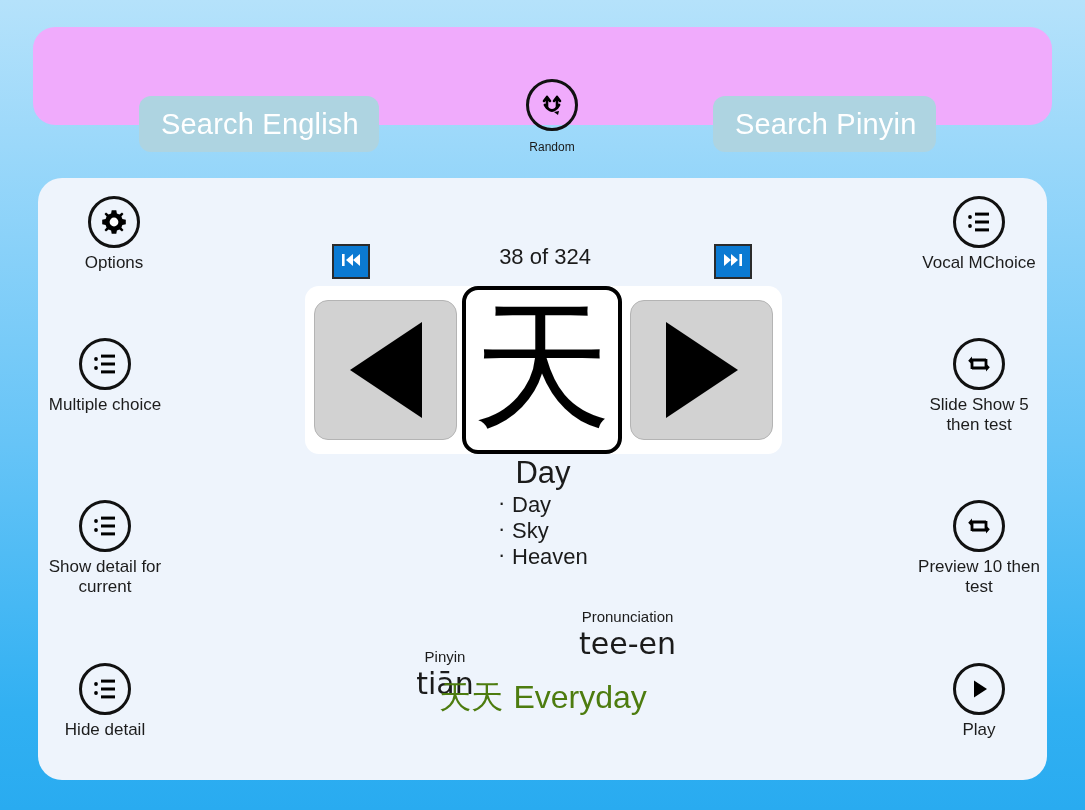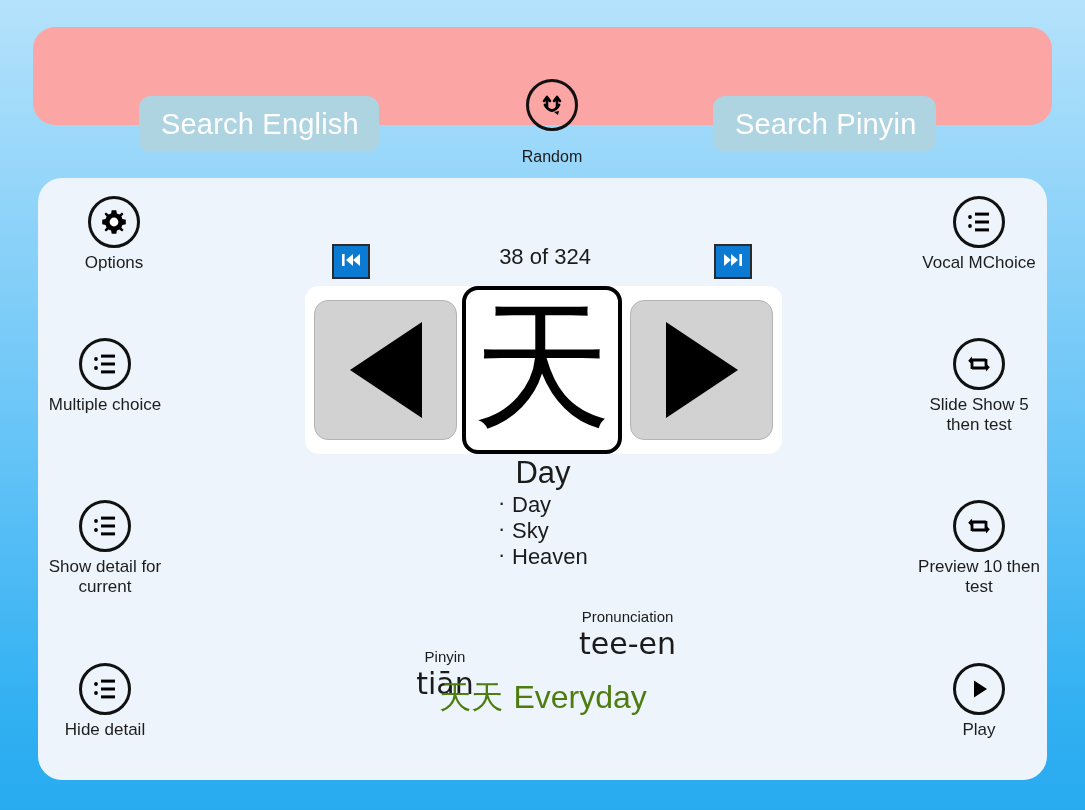--- a/index.html
+++ b/index.html
@@ -19,21 +19,21 @@
     padding: 0;
   }
 
   
   .top-panel {
     position: absolute;
     left: 33px;
     top: 27px;
     width: 1019px;
     height: 98px;
-    background: #fca5a5;
+    background: #f0abfc;
     border-radius: 22px;
     display: flex;
     align-items: center;
     justify-content: center;
   }
 
   .search-btn {
     background: #aed4e1;
     color: #ffffff;
     border: none;
@@ -54,23 +54,23 @@
   
   .random-wrap {
     position: absolute;
     left: 484px;
     top: 52px;
     width: 70px;
     text-align: center;
     cursor: pointer;
   }
   .random-label {
-    font-size: 16px;
+    font-size: 12px;
     color: #1a1a1a;
-    margin-top: 17px;
+    margin-top: 9px;
   }
 
   
   .main-panel {
     position: absolute;
     left: 38px;
     top: 178px;
     width: 1009px;
     height: 602px;
     background: #eef4fc;

